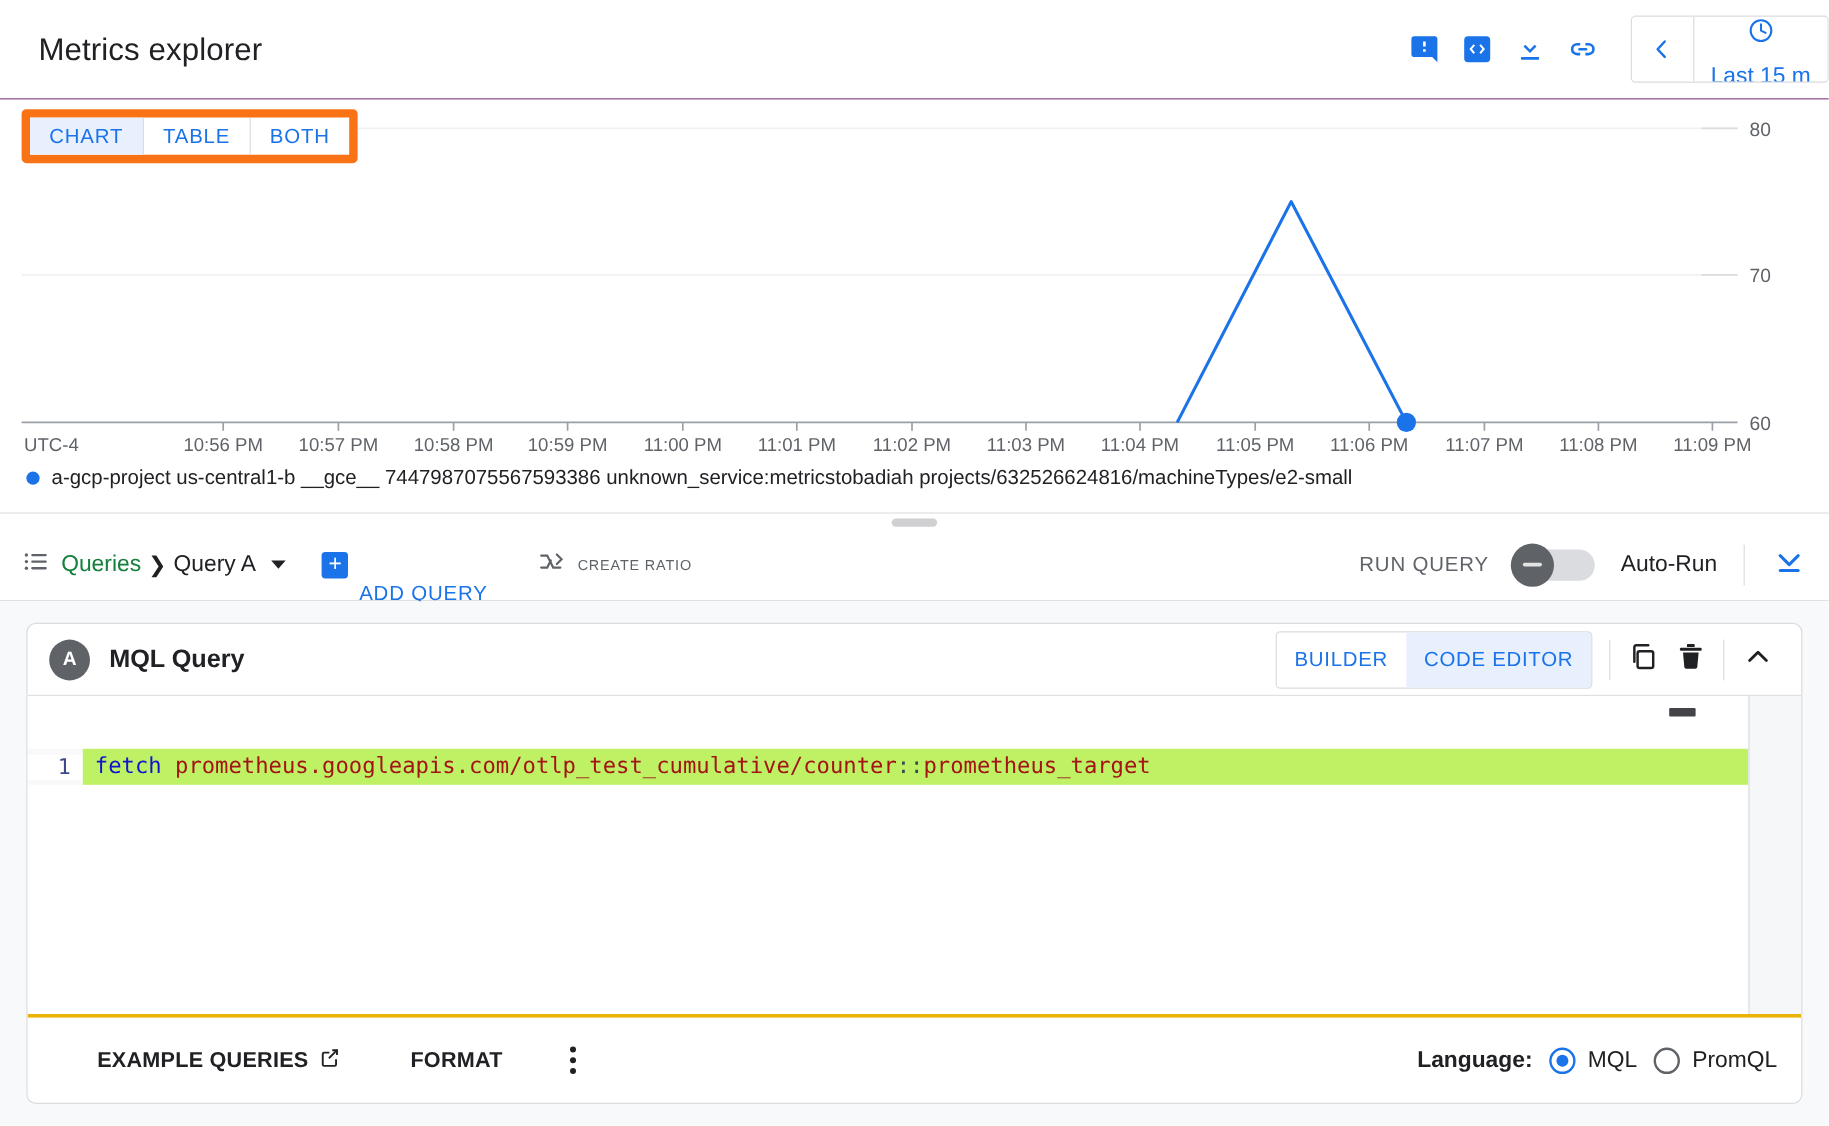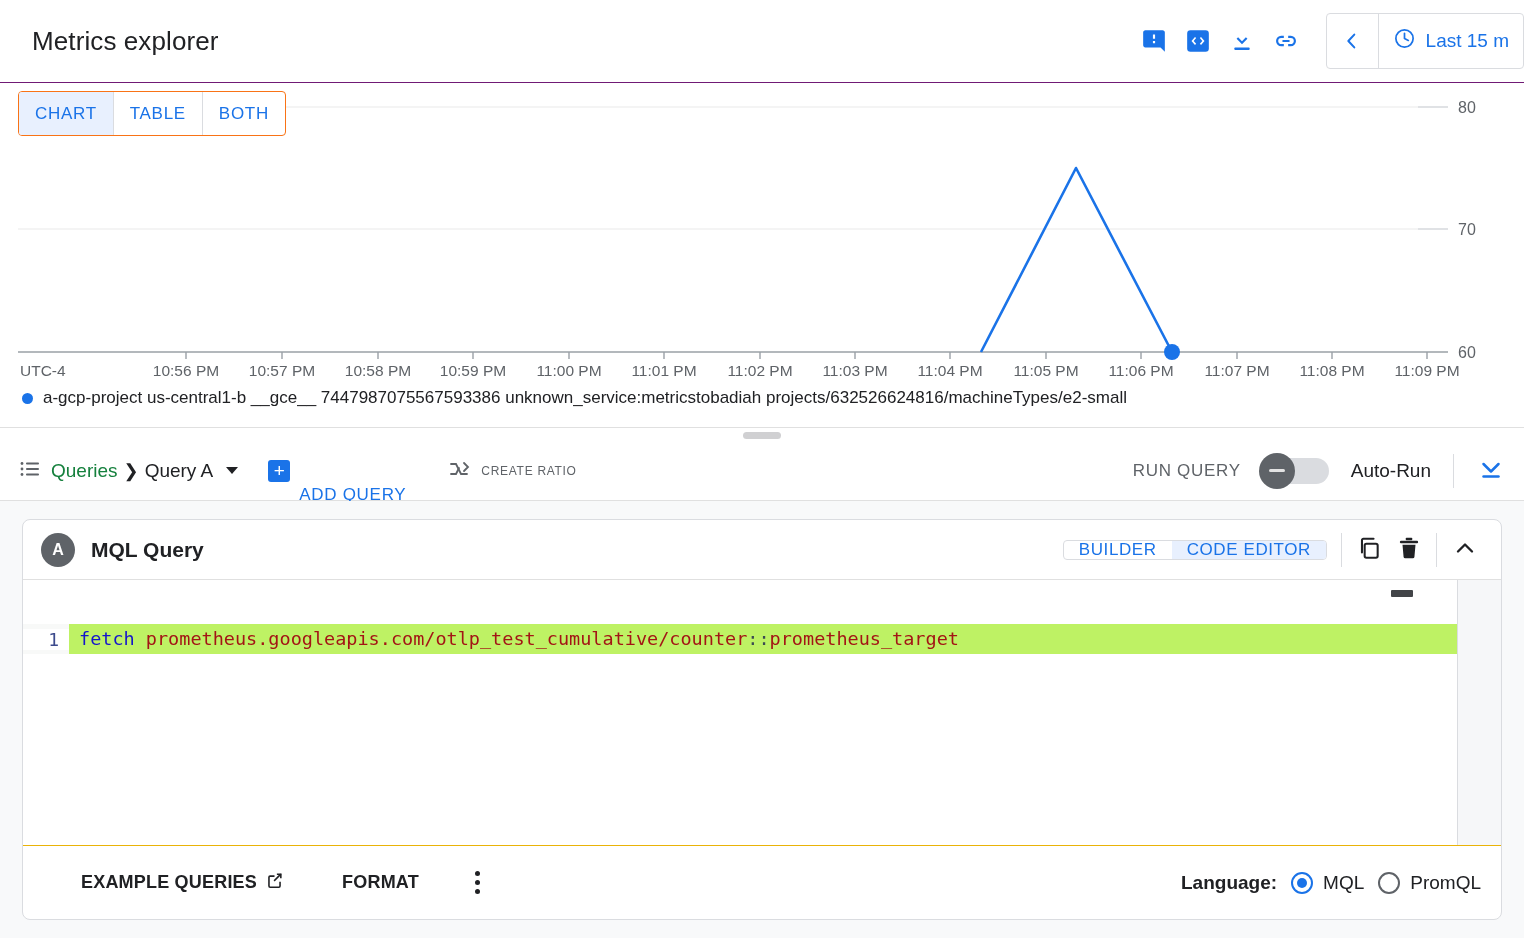--- a/index.html
+++ b/index.html
@@ -34,31 +34,31 @@
     display: flex; align-items: center; height: 56px;
     border: 1px solid #dadce0; border-radius: 4px; margin-left: 18px; margin-right: 0;
     overflow: hidden;
   }
   .time-back {
     width: 52px; height: 100%; display: flex; align-items: center; justify-content: center;
     border-right: 1px solid #dadce0; cursor: pointer;
   }
   .time-range {
     display: flex; align-items: center; gap: 10px; padding: 0 14px; height: 100%;
-    color: #1a73e8; font-size: 19px; cursor: pointer; white-space: nowrap;
+    color: #1a73e8; font-size: 19px; cursor: pointer; white-space: nowrap; flex-direction: column;
   }
 
   
   .chart-section {
     position: absolute; left: 0; top: 83px; width: 1524px; height: 345px;
     background: #fff;
   }
   .view-toggle {
     position: absolute; left: 18px; top: 8px;
-    display: flex; border: 1px solid #f97316; border-radius: 4px; overflow: hidden;
+    display: flex; border: 7px solid #f97316; border-radius: 4px; overflow: hidden;
     height: 45px; background: #fff; z-index: 5;
   }
   .view-toggle div {
     display: flex; align-items: center; padding: 0 16px;
     color: #1a73e8; font-size: 17px; letter-spacing: .7px; cursor: pointer;
     font-weight: 500;
   }
   .view-toggle div.active { background: #e8f0fe; }
   .view-toggle div + div { border-left: 1px solid #dadce0; }
 
@@ -132,21 +132,21 @@
     border-bottom: 1px solid #e0e0e0; flex: none;
   }
   .avatar {
     width: 34px; height: 34px; border-radius: 50%; background: #5f6368;
     color: #fff; font-size: 16px; font-weight: 600;
     display: flex; align-items: center; justify-content: center;
   }
   .card-title { margin-left: 16px; font-size: 21px; font-weight: 600; color: #202124; }
   .card-header-right { margin-left: auto; display: flex; align-items: center; gap: 14px; }
   .mode-toggle {
-    display: flex; border: 1px solid #dadce0; border-radius: 4px; overflow: hidden; height: 20px;
+    display: flex; border: 1px solid #dadce0; border-radius: 4px; overflow: hidden; height: 48px;
   }
   .mode-toggle div {
     display: flex; align-items: center; padding: 0 15px; color: #1a73e8;
     font-size: 17px; font-weight: 500; letter-spacing: .6px; cursor: pointer;
   }
   .mode-toggle div.active { background: #e8f0fe; }
 
   .editor {
     flex: 1; position: relative; display: flex; background: #fff; overflow: hidden;
   }
@@ -172,21 +172,21 @@
   .tok-op { color: #3b4a52; }
   .editor-right-rail {
     width: 44px; background: #f6f7f9; border-left: 1px solid #dadce0; position: relative;
   }
   .vscroll-thumb {
     position: absolute; right: 44px; top: 10px; width: 22px; height: 7px;
     background: #424448; border-radius: 1px;
   }
 
   .card-footer {
-    height: 74px; border-top: 1px solid #eab308; display: flex; align-items: center;
+    height: 74px; border-top: 3px solid #eab308; display: flex; align-items: center;
     padding: 0 20px 0 0; flex: none;
   }
   .ex-queries {
     margin-left: 58px; display: flex; align-items: center; gap: 8px;
     font-size: 18px; font-weight: 600; color: #202124; cursor: pointer; letter-spacing: .2px;
   }
   .format-btn {
     margin-left: 58px; font-size: 18px; font-weight: 600; color: #202124; cursor: pointer; letter-spacing: .2px;
   }
   .kebab { margin-left: 56px; display: flex; flex-direction: column; gap: 4px; cursor: pointer; }

